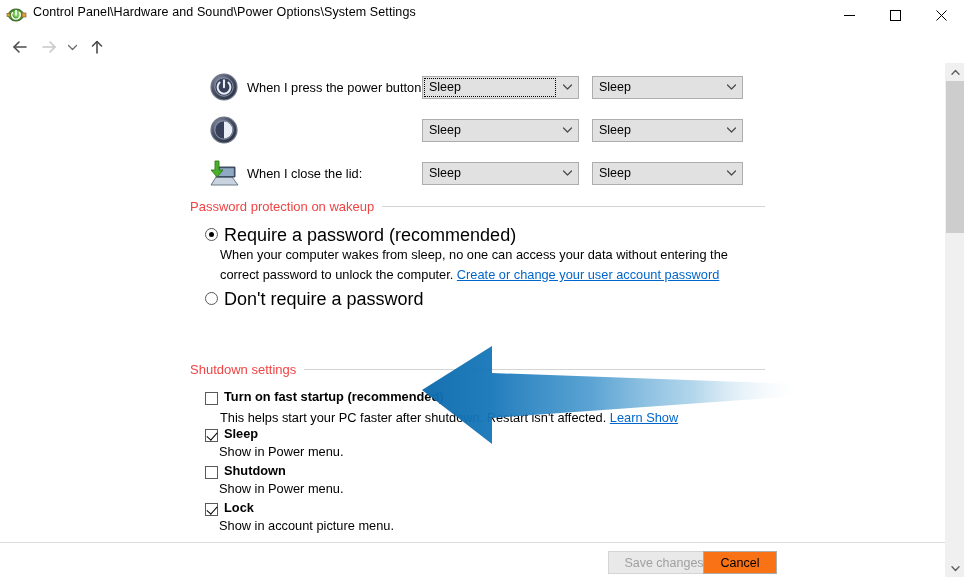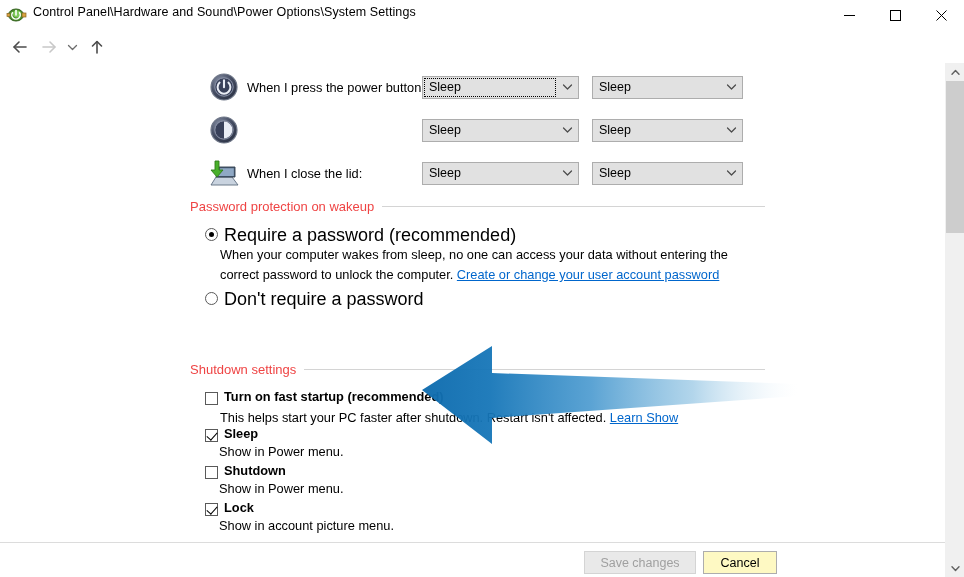--- a/index.html
+++ b/index.html
@@ -225,22 +225,22 @@
   .btn {
     position: absolute; top: 488px;
     height: 23px;
     border: 1px solid #adadad;
     background: #e1e1e1;
     font-family: "Liberation Sans", sans-serif;
     font-size: 12.5px; color: #000;
     display: flex; align-items: center; justify-content: center;
   }
   .btn.disabled { color: #a0a0a0; border-color: #d4d4d4; background: #e9e9e9; }
-  .btn-save   { left: 584px; width: 112px; }
-  .btn-cancel { left: 703px; width: 74px; background: #fef9c3; border-color: #adadad; }
+  .btn-save   { left: 608px; width: 112px; }
+  .btn-cancel { left: 703px; width: 74px; background: #f97316; border-color: #adadad; }
 
   
   .scrollbar {
     position: absolute; right: 0; top: 63px;
     width: 19px; height: 514px;
     background: #f0f0f0;
     border-left: 1px solid #f0f0f0;
   }
   .sb-arrow {
     position: absolute; left: 0; width: 19px; height: 18px;

